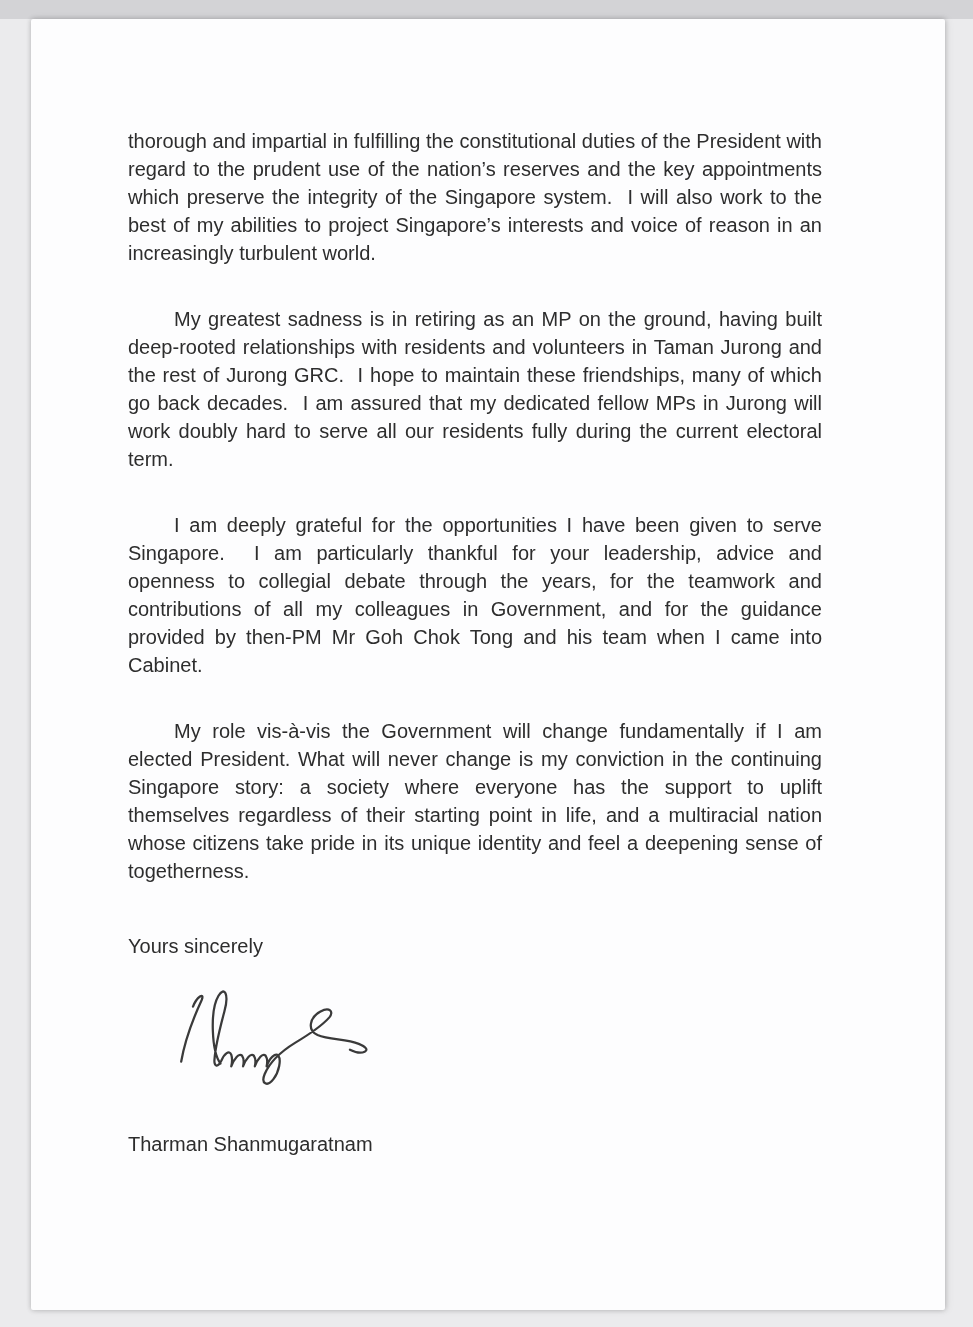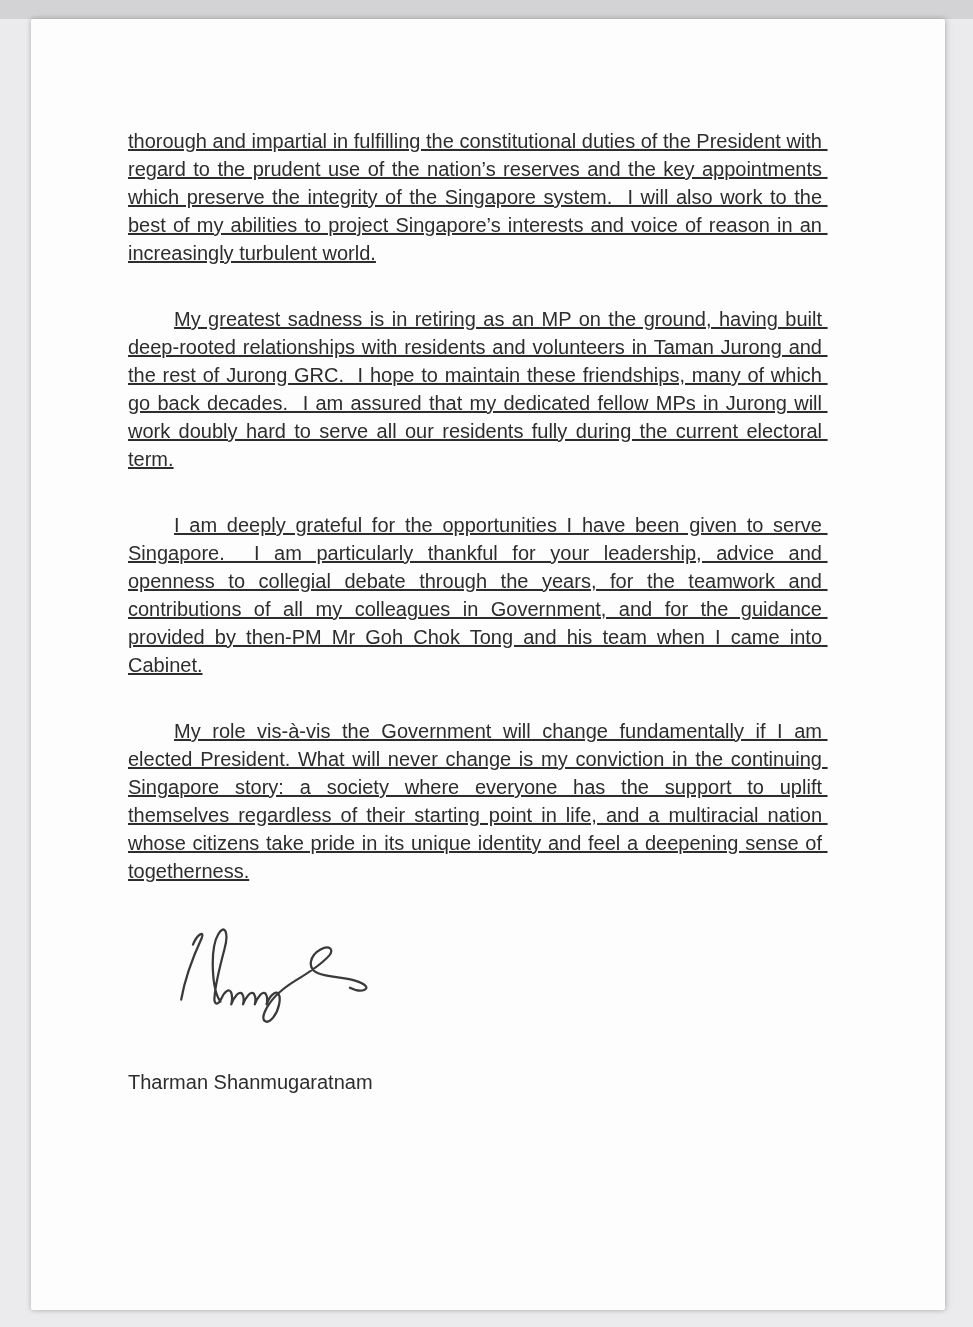--- a/index.html
+++ b/index.html
@@ -27,21 +27,20 @@
     top: 108px;
     width: 698px;
     color: #2d2d2d;
     font-size: 20px;
     line-height: 28px;
     text-align: justify;
   }
   p.para {
     margin: 0 4px 38px 0;
     white-space: pre-wrap;
-    text-decoration: underline;
   }
   p.para.indent { text-indent: 46px; }
   p.closing {
     margin: 47px 0 0 0;
     text-align: left;
     white-space: pre-wrap;
   }
   .sig-block {
     margin: 25px 0 0 38px;
     height: 103px;
@@ -59,20 +58,21 @@
   <div class="content">
 
     <p class="para">thorough and impartial in fulfilling the constitutional duties of the President with regard to the prudent use of the nation’s reserves and the key appointments which preserve the integrity of the Singapore system.  I will also work to the best of my abilities to project Singapore’s interests and voice of reason in an increasingly turbulent world.</p>
 
     <p class="para indent">My greatest sadness is in retiring as an MP on the ground, having built deep-rooted relationships with residents and volunteers in Taman Jurong and the rest of Jurong GRC.  I hope to maintain these friendships, many of which go back decades.  I am assured that my dedicated fellow MPs in Jurong will work doubly hard to serve all our residents fully during the current electoral term.</p>
 
     <p class="para indent">I am deeply grateful for the opportunities I have been given to serve Singapore.  I am particularly thankful for your leadership, advice and openness to collegial debate through the years, for the teamwork and contributions of all my colleagues in Government, and for the guidance provided by then-PM Mr Goh Chok Tong and his team when I came into Cabinet.</p>
 
     <p class="para indent">My role vis-à-vis the Government will change fundamentally if I am elected President. What will never change is my conviction in the continuing Singapore story: a society where everyone has the support to uplift themselves regardless of their starting point in life, and a multiracial nation whose citizens take pride in its unique identity and feel a deepening sense of togetherness.</p>
 
+    <p class="closing">Yours sincerely</p>
 
     <div class="sig-block">
       <svg width="207" height="103" viewBox="0 0 210 105">
         <g fill="none" stroke="#3a3a3a" stroke-width="2.3" stroke-linecap="round" stroke-linejoin="round">
           <path d="M27,22 C31,12 39,7 36,15 C30,28 19,55 15,78"></path>
           <path d="M55,80 C46,68 44,26 53,11 C59,1 64,9 59,27
                    C55,42 50,62 49,75 C48,83 52,85 56,77
                    C59,70 64,66 66,71 C67,74 67,79 66,83
                    C69,75 74,69 77,72 C79,75 79,79 78,83
                    C81,75 86,69 89,72 C91,75 91,79 90,83

